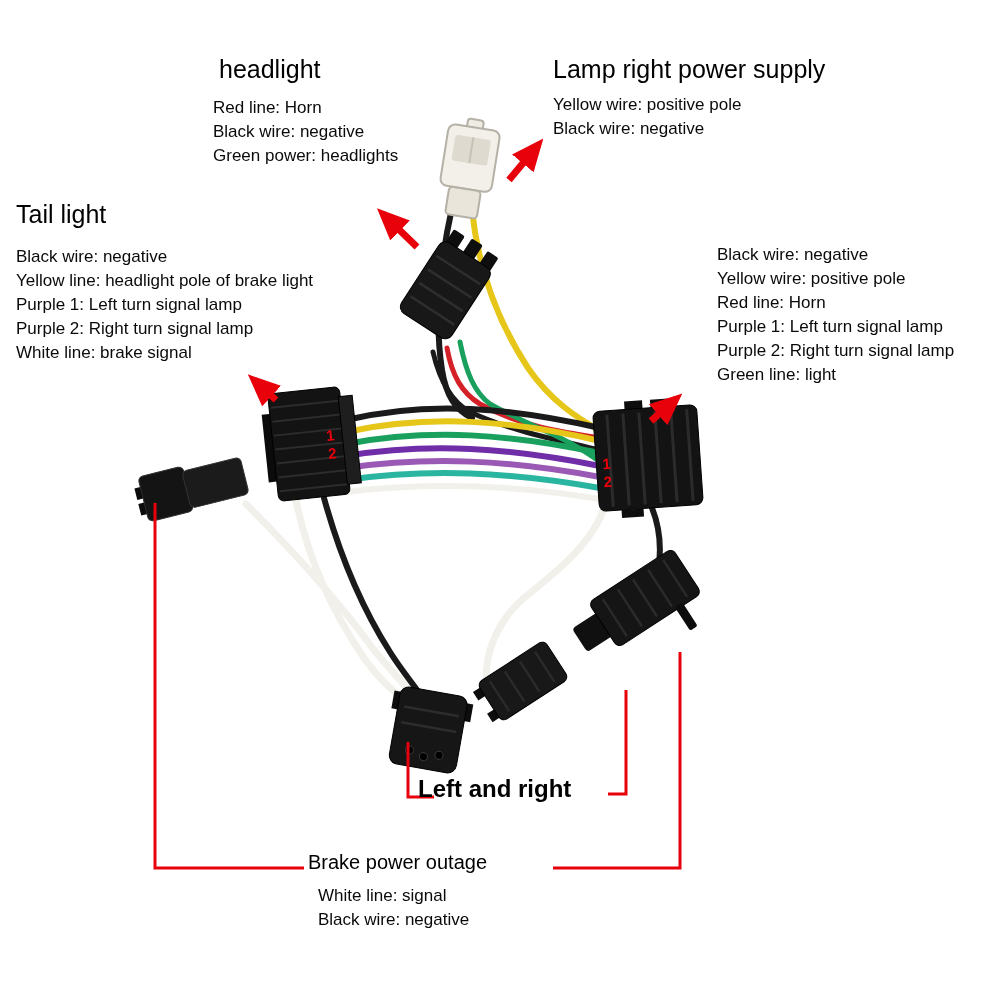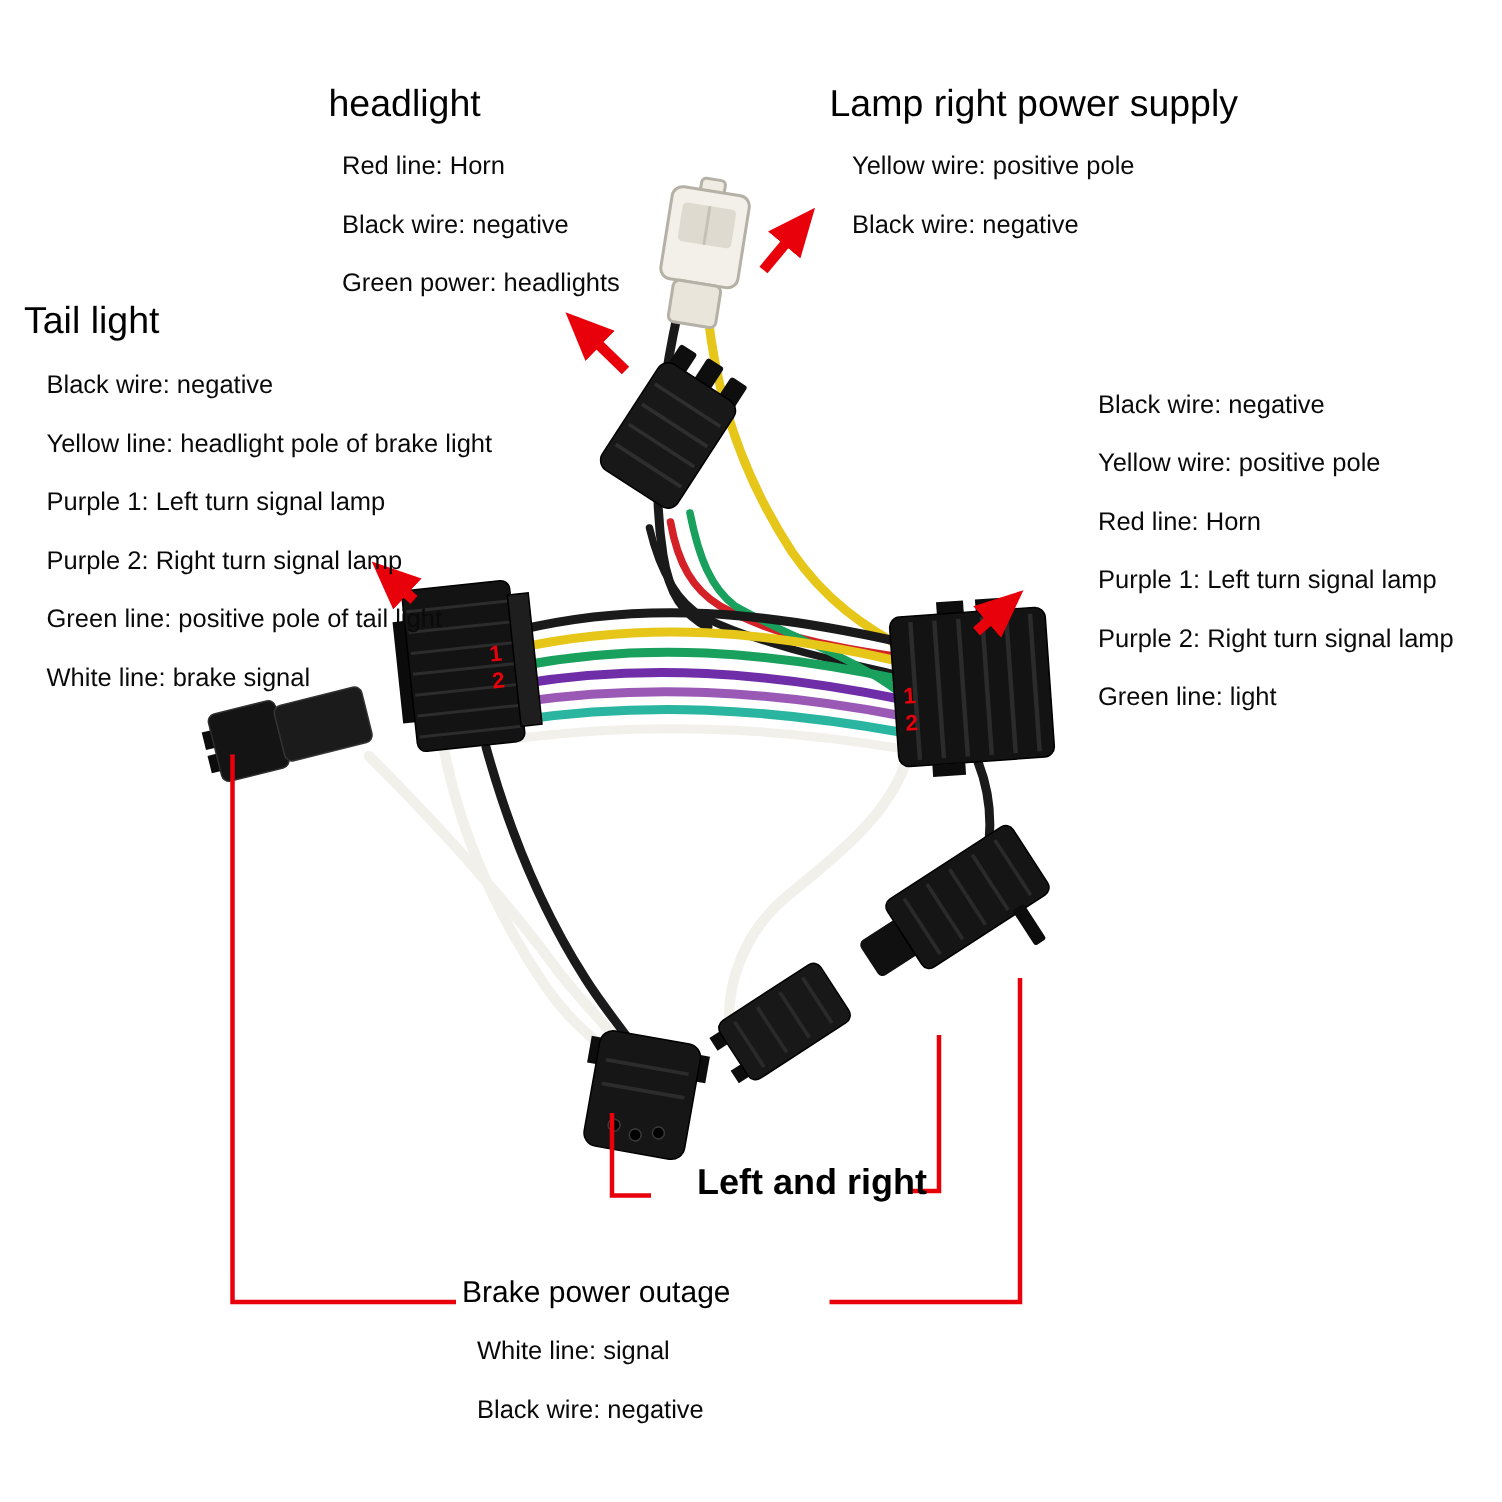--- a/index.html
+++ b/index.html
@@ -2,22 +2,22 @@
 <html><head>
 <meta charset="utf-8">
 <style>
   *{box-sizing:border-box}
   html,body{margin:0;padding:0;background:#fff}
   .canvas{position:relative;width:1001px;height:1001px;background:#fff;overflow:hidden;
           font-family:"Liberation Sans",sans-serif;color:#000}
   .harness-svg{position:absolute;left:0;top:0}
   .anno{position:absolute}
   .anno .title{margin:0;font-size:25px;font-weight:normal;color:#000;white-space:nowrap}
-  .anno .line{margin:15px;font-size:17px;line-height:24px;color:#0a0a0a;white-space:nowrap}
-  .anno.center{text-align:right}
+  .anno .line{margin:0;font-size:17px;line-height:24px;color:#0a0a0a;white-space:nowrap}
+  .anno.center{text-align:left}
   .big-label{font-size:24px;font-weight:bold;line-height:29px;white-space:nowrap}
 </style>
 </head>
 <body>
 
 <div class="canvas">
 
   <svg class="harness-svg" width="1001" height="1001" viewBox="0 0 1001 1001">
     <defs>
       <marker id="arrowhead" markerWidth="4.6" markerHeight="4" refX="3.4" refY="2" orient="auto">
@@ -139,21 +139,20 @@
     <p class="line">Yellow wire: positive pole</p>
     <p class="line">Black wire: negative</p>
   </section>
 
   <section class="anno" style="left:16px;top:200px">
     <h2 class="title" style="margin:0 0 16px 0">Tail light</h2>
     <p class="line">Black wire: negative</p>
     <p class="line">Yellow line: headlight pole of brake light</p>
     <p class="line">Purple 1: Left turn signal lamp</p>
     <p class="line">Purple 2: Right turn signal lamp</p>
-    <p class="line">Green line: positive pole of tail light</p>
     <p class="line">White line: brake signal</p>
   </section>
 
   <section class="anno" style="left:717px;top:243px">
     <p class="line">Black wire: negative</p>
     <p class="line">Yellow wire: positive pole</p>
     <p class="line">Red line: Horn</p>
     <p class="line">Purple 1: Left turn signal lamp</p>
     <p class="line">Purple 2: Right turn signal lamp</p>
     <p class="line">Green line: light</p>

